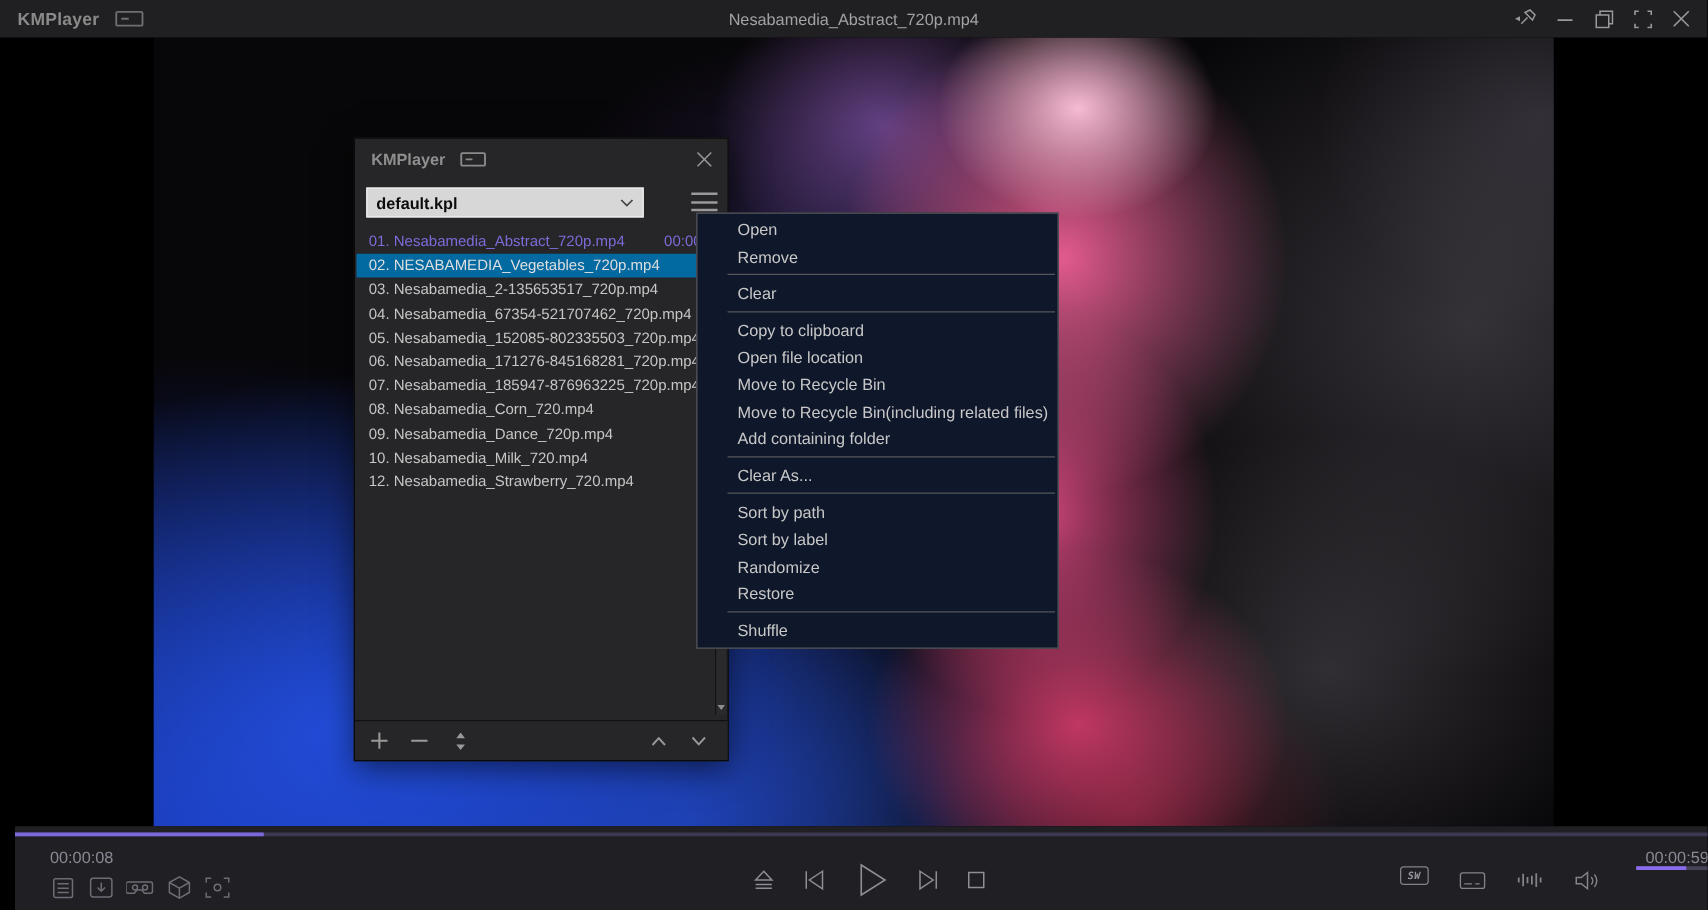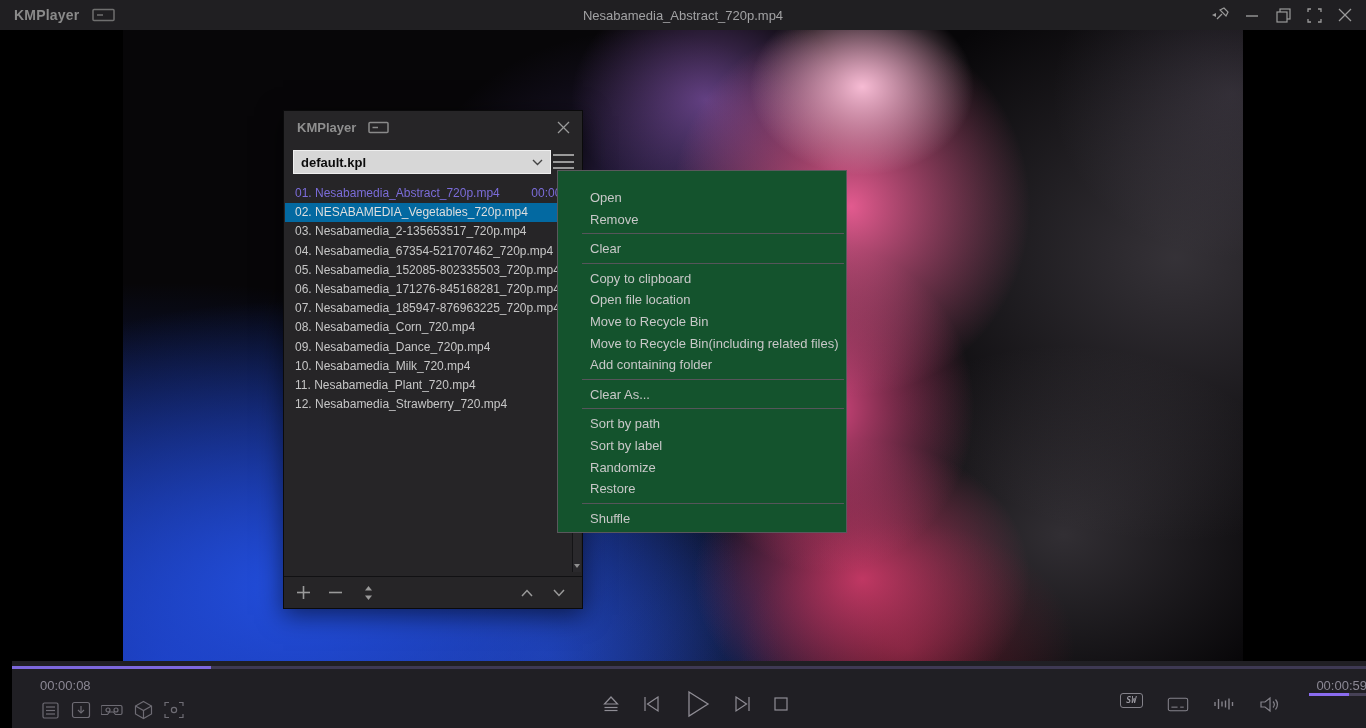--- a/index.html
+++ b/index.html
@@ -58,42 +58,42 @@
   .vol-slider { position:relative; width:60px; height:3px; background:#474257; margin-left:4px; }
   .vol-fill { height:100%; background:#8a6cf0; }
 
   
   .playlist { position:absolute; left:283px; top:110px; width:300px; height:499px; background:#262527;
               border:1px solid #0a0a0b; box-shadow:0 6px 24px rgba(0,0,0,.55); z-index:10; }
   .pl-titlebar { position:absolute; left:0; top:0; right:0; height:33px; }
   .pl-brand { position:absolute; left:13px; top:0; height:33px; display:flex; align-items:center; gap:12px; }
   .pl-appname { font-size:13px; font-weight:bold; color:#8f8f8f; }
   .pl-close { position:absolute; right:9px; top:6px; width:20px; height:20px; display:flex; align-items:center; justify-content:center; }
-  .pl-dropdown { position:absolute; left:9px; top:39px; width:258px; height:24px; background:#d7d7d7; border:1px solid #efefef;
+  .pl-dropdown { position:absolute; left:9px; top:39px; width:222px; height:24px; background:#d7d7d7; border:1px solid #efefef;
                  display:flex; align-items:center; padding:0 7px; }
   .pl-dropdown-text { flex:1; font-size:13px; font-weight:bold; color:#0c0c0c; white-space:nowrap; overflow:hidden; }
   .pl-hamburger { position:absolute; right:8px; top:41px; width:21px; height:19px; display:flex; flex-direction:column; justify-content:space-between; padding:2px 0; }
   .pl-hamburger span { display:block; height:2px; background:#9a9a9a; }
   .pl-list { position:absolute; left:1px; right:11px; top:68px; bottom:33px; padding-top:5px; overflow:hidden; }
   .row { position:relative; height:19.2px; line-height:19.2px; padding:0 4px 0 10px; font-size:12px; color:#c6c6c6; white-space:nowrap; }
   .row-label { display:inline-block; max-width:100%; overflow:hidden; }
   .row-duration { position:absolute; right:-7px; top:0; font-size:12px; }
   .row.playing { color:#7b6cd9; }
   .row.selected { background:#0369a1; color:#dfdfdf; }
   .pl-scrollbar { position:absolute; right:1px; top:68px; bottom:36px; width:9px; background:#2a292c; border-left:1px solid #141416; }
   .pl-scroll-down { position:absolute; left:1px; bottom:4px; width:0; height:0;
                     border-left:3.5px solid transparent; border-right:3.5px solid transparent; border-top:4px solid #8f8f8f; }
   .pl-toolbar { position:absolute; left:0; right:0; bottom:0; height:32px; border-top:1px solid #111113; background:#262527;
                 display:flex; align-items:center; color:#949494; }
   .pl-tool { width:20px; height:20px; display:flex; align-items:center; justify-content:center; }
   .pl-spacer { flex:1; }
 
   
-  .menu { position:absolute; left:557px; top:170px; width:290px; background:#14532d; border:1px solid #59585c;
-          padding:16px 0 3px; z-index:20; }
+  .menu { position:absolute; left:557px; top:170px; width:290px; background:#0f172a; border:1px solid #59585c;
+          padding:2px 0 3px; z-index:20; }
   .menu-item { height:21.6px; line-height:21.6px; padding-left:32px; font-size:13px; color:#c8c8c8; white-space:nowrap; }
   .menu-item.sep { height:0; line-height:0; padding:0; border-top:1px solid #56555a; margin:3px 2px 4px 24px; }
 </style>
 </head>
 <body>
 
 <div class="titlebar">
   <div class="app-brand">
     <span class="app-name">KMPlayer</span>
     <span>
@@ -212,24 +212,20 @@
     </div>
       <div class="row">
       <span class="row-label">09. Nesabamedia_Dance_720p.mp4</span>
       <span class="row-duration"></span>
     </div>
       <div class="row">
       <span class="row-label">10. Nesabamedia_Milk_720.mp4</span>
       <span class="row-duration"></span>
     </div>
       <div class="row">
-      <span class="row-label">11. Nesabamedia_Plant_720.mp4</span>
-      <span class="row-duration"></span>
-    </div>
-      <div class="row">
       <span class="row-label">12. Nesabamedia_Strawberry_720.mp4</span>
       <span class="row-duration"></span>
     </div>
     </div>
 
   <div class="pl-scrollbar">
     <span class="pl-scroll-down"></span>
   </div>
 
   <div class="pl-toolbar">

